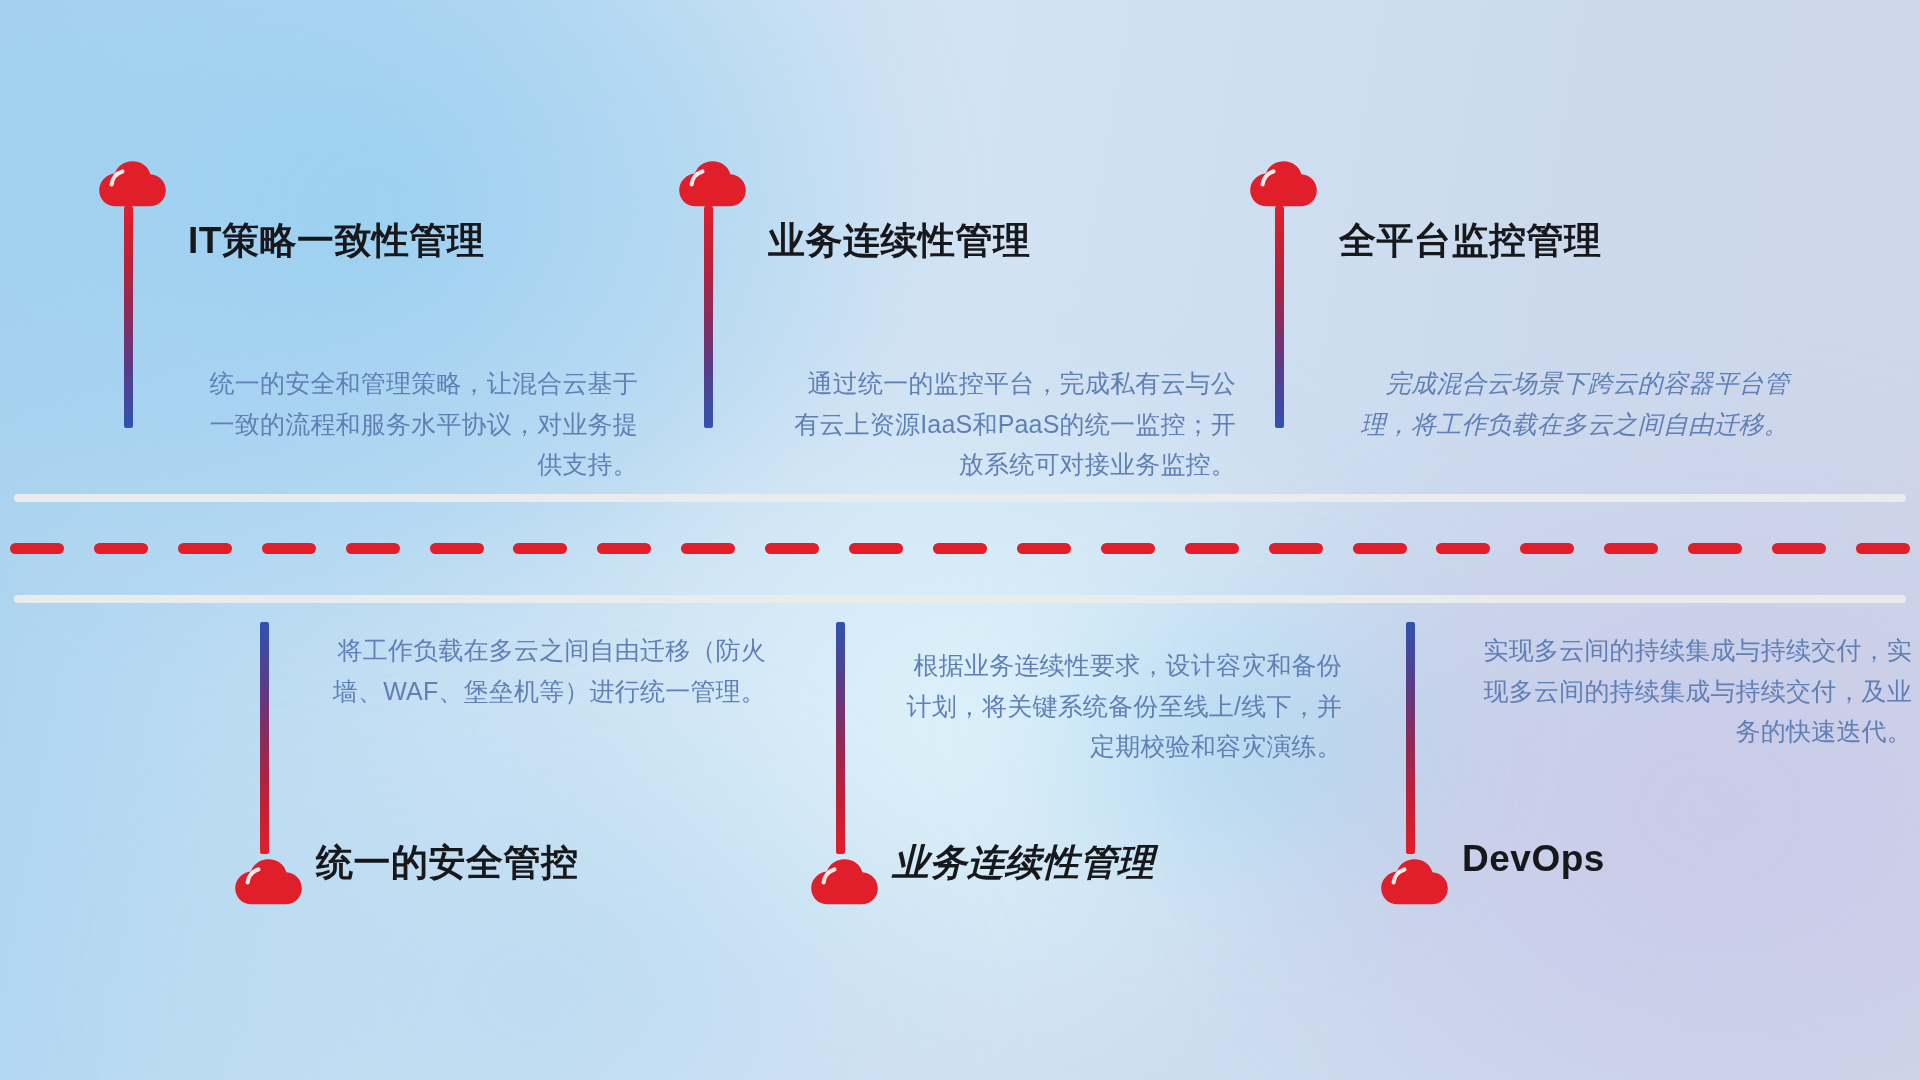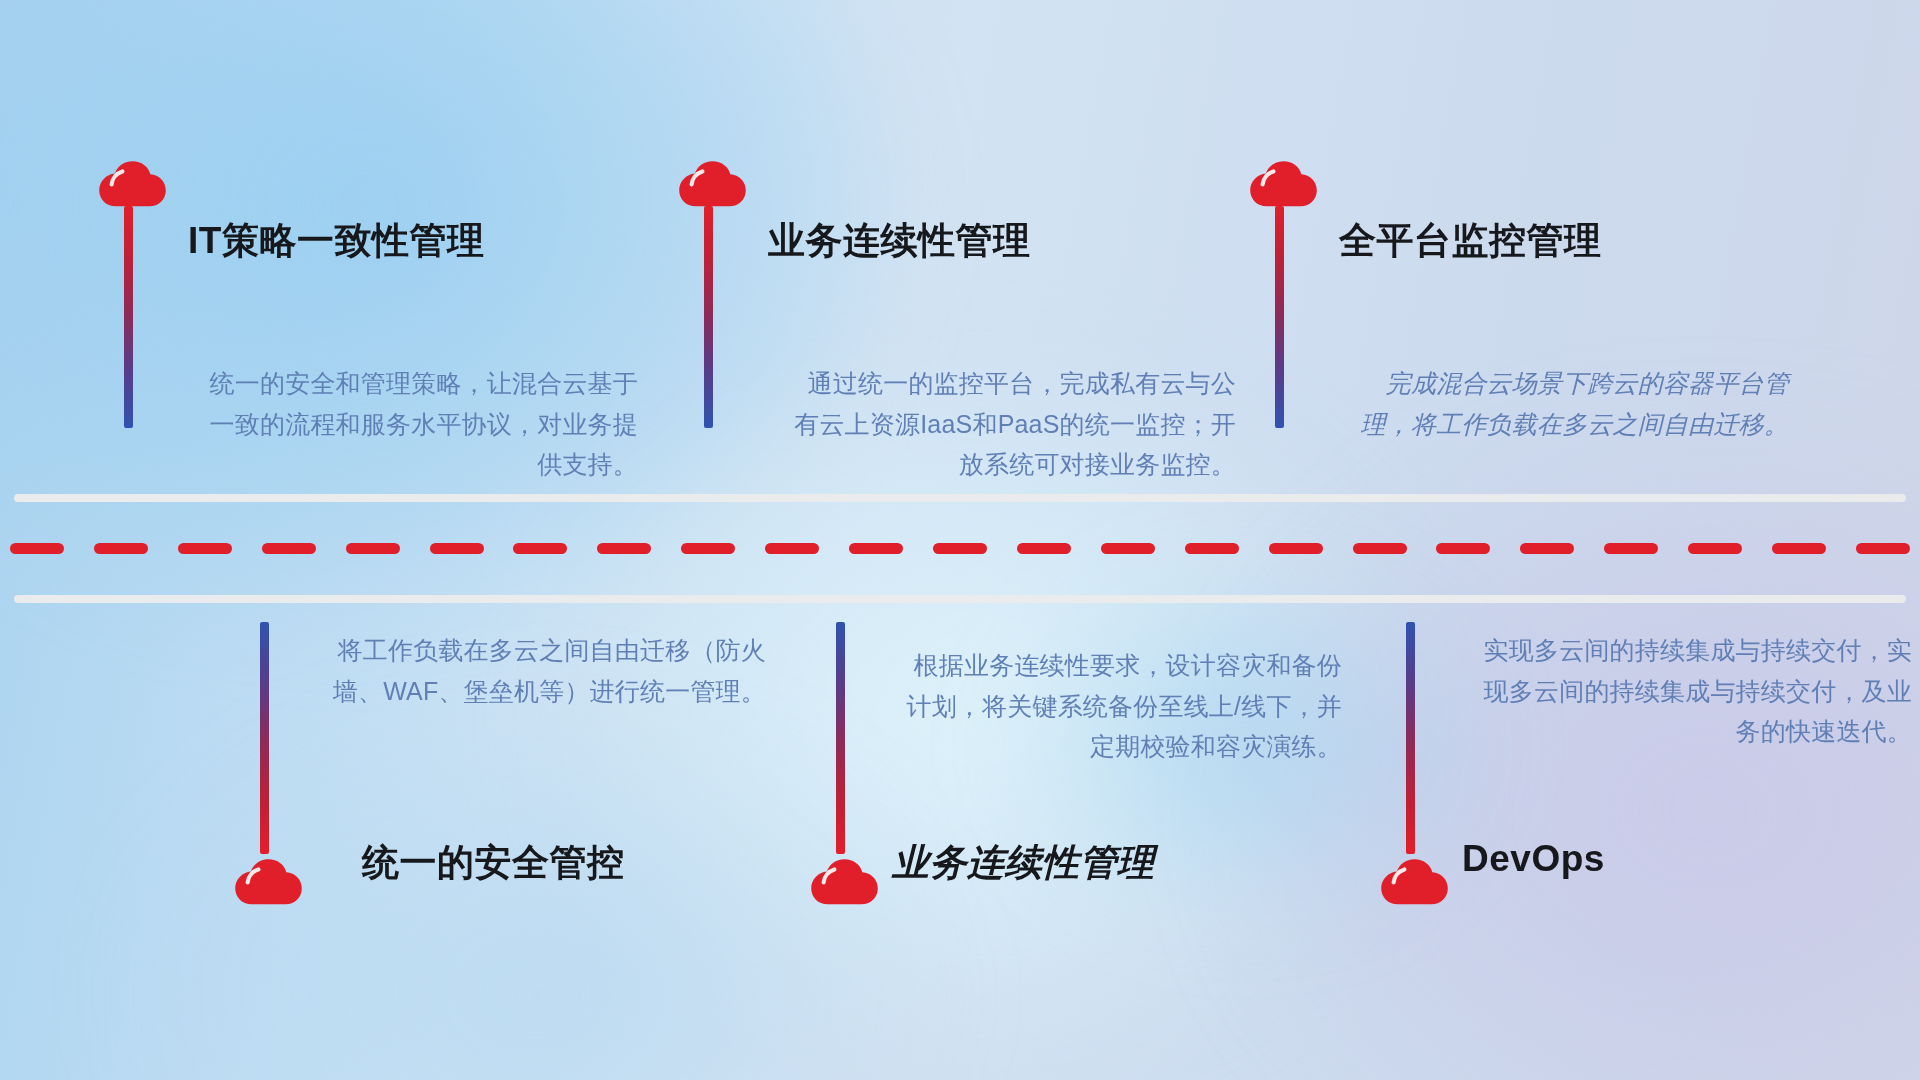--- a/index.html
+++ b/index.html
@@ -276,21 +276,21 @@
     <div class="stem stem-up" style="left:10px; top:0; height:232px;"></div>
     <div class="marker" style="left:-18px; top:236px;">
       <div class="cloud">
         <svg width="72" height="50" viewBox="0 0 72 50" xmlns="http://www.w3.org/2000/svg" aria-hidden="true">
           <path d="M36.5 1.2c-8.6 0-15.4 5.3-17.6 12.3C10.2 14.4 3.2 21.4 3.2 30.2c0 9 7.1 16.1 16.3 16.1h33.9c9.2 0 16.4-7 16.4-15.9 0-8.8-6.7-15.8-15.5-16.2C52.5 6.6 45.4 1.2 36.5 1.2z" fill="#e01f2b"></path>
           <path d="M15.6 24.4c0.6-6.2 5.0-11.2 10.8-13.0" fill="none" stroke="#ffffff" stroke-width="4.2" stroke-linecap="round" opacity="0.9"></path>
         </svg>
       </div>
     </div>
     <div class="col-body" style="left:66px; top:8px;">将工作负载在多云之间自由迁移（防火墙、WAF、堡垒机等）进行统一管理。</div>
-    <div class="col-title" style="left:66px; top:216px;margin-left:46px;">统一的安全管控</div>
+    <div class="col-title" style="left:66px; top:216px;">统一的安全管控</div>
   </div>
 
   <div class="col" style="left:826px; top:622px;">
     <div class="stem stem-up" style="left:10px; top:0; height:232px;"></div>
     <div class="marker" style="left:-18px; top:236px;">
       <div class="cloud">
         <svg width="72" height="50" viewBox="0 0 72 50" xmlns="http://www.w3.org/2000/svg" aria-hidden="true">
           <path d="M36.5 1.2c-8.6 0-15.4 5.3-17.6 12.3C10.2 14.4 3.2 21.4 3.2 30.2c0 9 7.1 16.1 16.3 16.1h33.9c9.2 0 16.4-7 16.4-15.9 0-8.8-6.7-15.8-15.5-16.2C52.5 6.6 45.4 1.2 36.5 1.2z" fill="#e01f2b"></path>
           <path d="M15.6 24.4c0.6-6.2 5.0-11.2 10.8-13.0" fill="none" stroke="#ffffff" stroke-width="4.2" stroke-linecap="round" opacity="0.9"></path>
         </svg>

